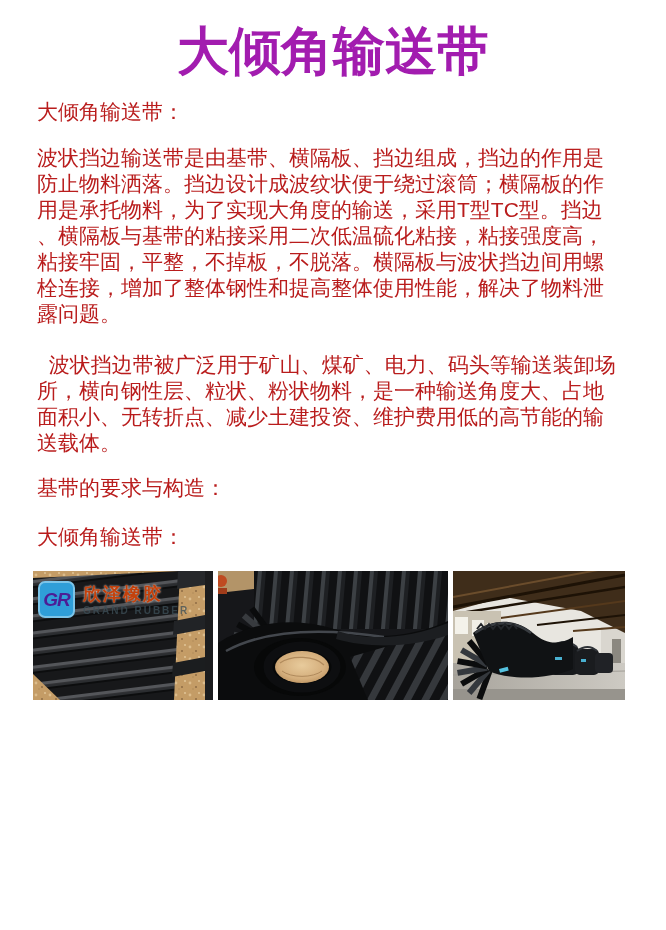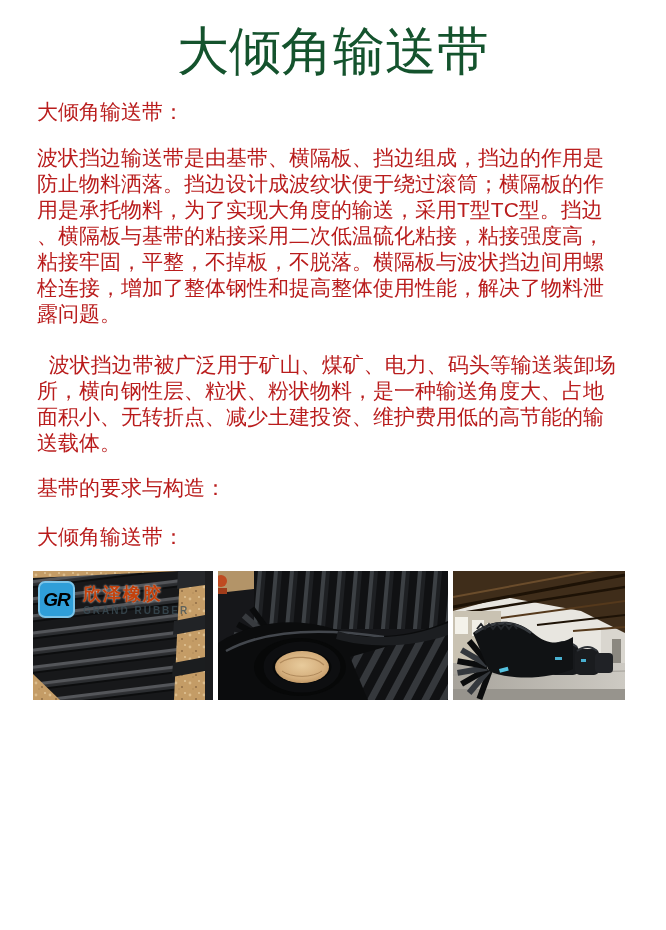--- a/index.html
+++ b/index.html
@@ -11,22 +11,22 @@
     color: #1f1f1f;
     overflow: hidden;
   }
   .page { width: 666px; height: 930px; position: relative; }
 
   h1.title {
     margin: 20px 0 0 0;
     text-align: center;
     font-size: 52px;
     line-height: 62px;
-    font-weight: 400;
-    color: #14532d;
+    font-weight: 700;
+    color: #a21caf;
     letter-spacing: 0;
   }
 
   .text-col { margin-left: 37px; width: 580px; }
 
   .text-col p {
     margin: 0;
     font-size: 21px;
     line-height: 26px;
     white-space: pre-wrap;
@@ -49,21 +49,21 @@
   .gallery figure { margin: 0; position: relative; flex: 0 0 auto; }
   .gallery svg { display: block; }
 
   
   .wm { position: absolute; top: 10px; left: 5px; display: flex; align-items: flex-start; }
   .wm-logo {
     width: 37px; height: 37px;
     background: #2f9ed8;
     border: 2px solid #7cc4e8;
     border-radius: 7px;
-    color: #000000;
+    color: #4c1d95;
     display: flex; align-items: center; justify-content: center;
     font-weight: 700; font-style: italic; font-size: 19px;
     letter-spacing: -1px;
     flex: 0 0 auto;
   }
   .wm-text { margin-left: 8px; padding-top: 2px; }
   .wm-cn {
     font-size: 18px; font-weight: 700; color: #c2410c;
     letter-spacing: 2px; text-shadow: 0 0 2px rgba(255,255,255,.9);
     line-height: 22px;

